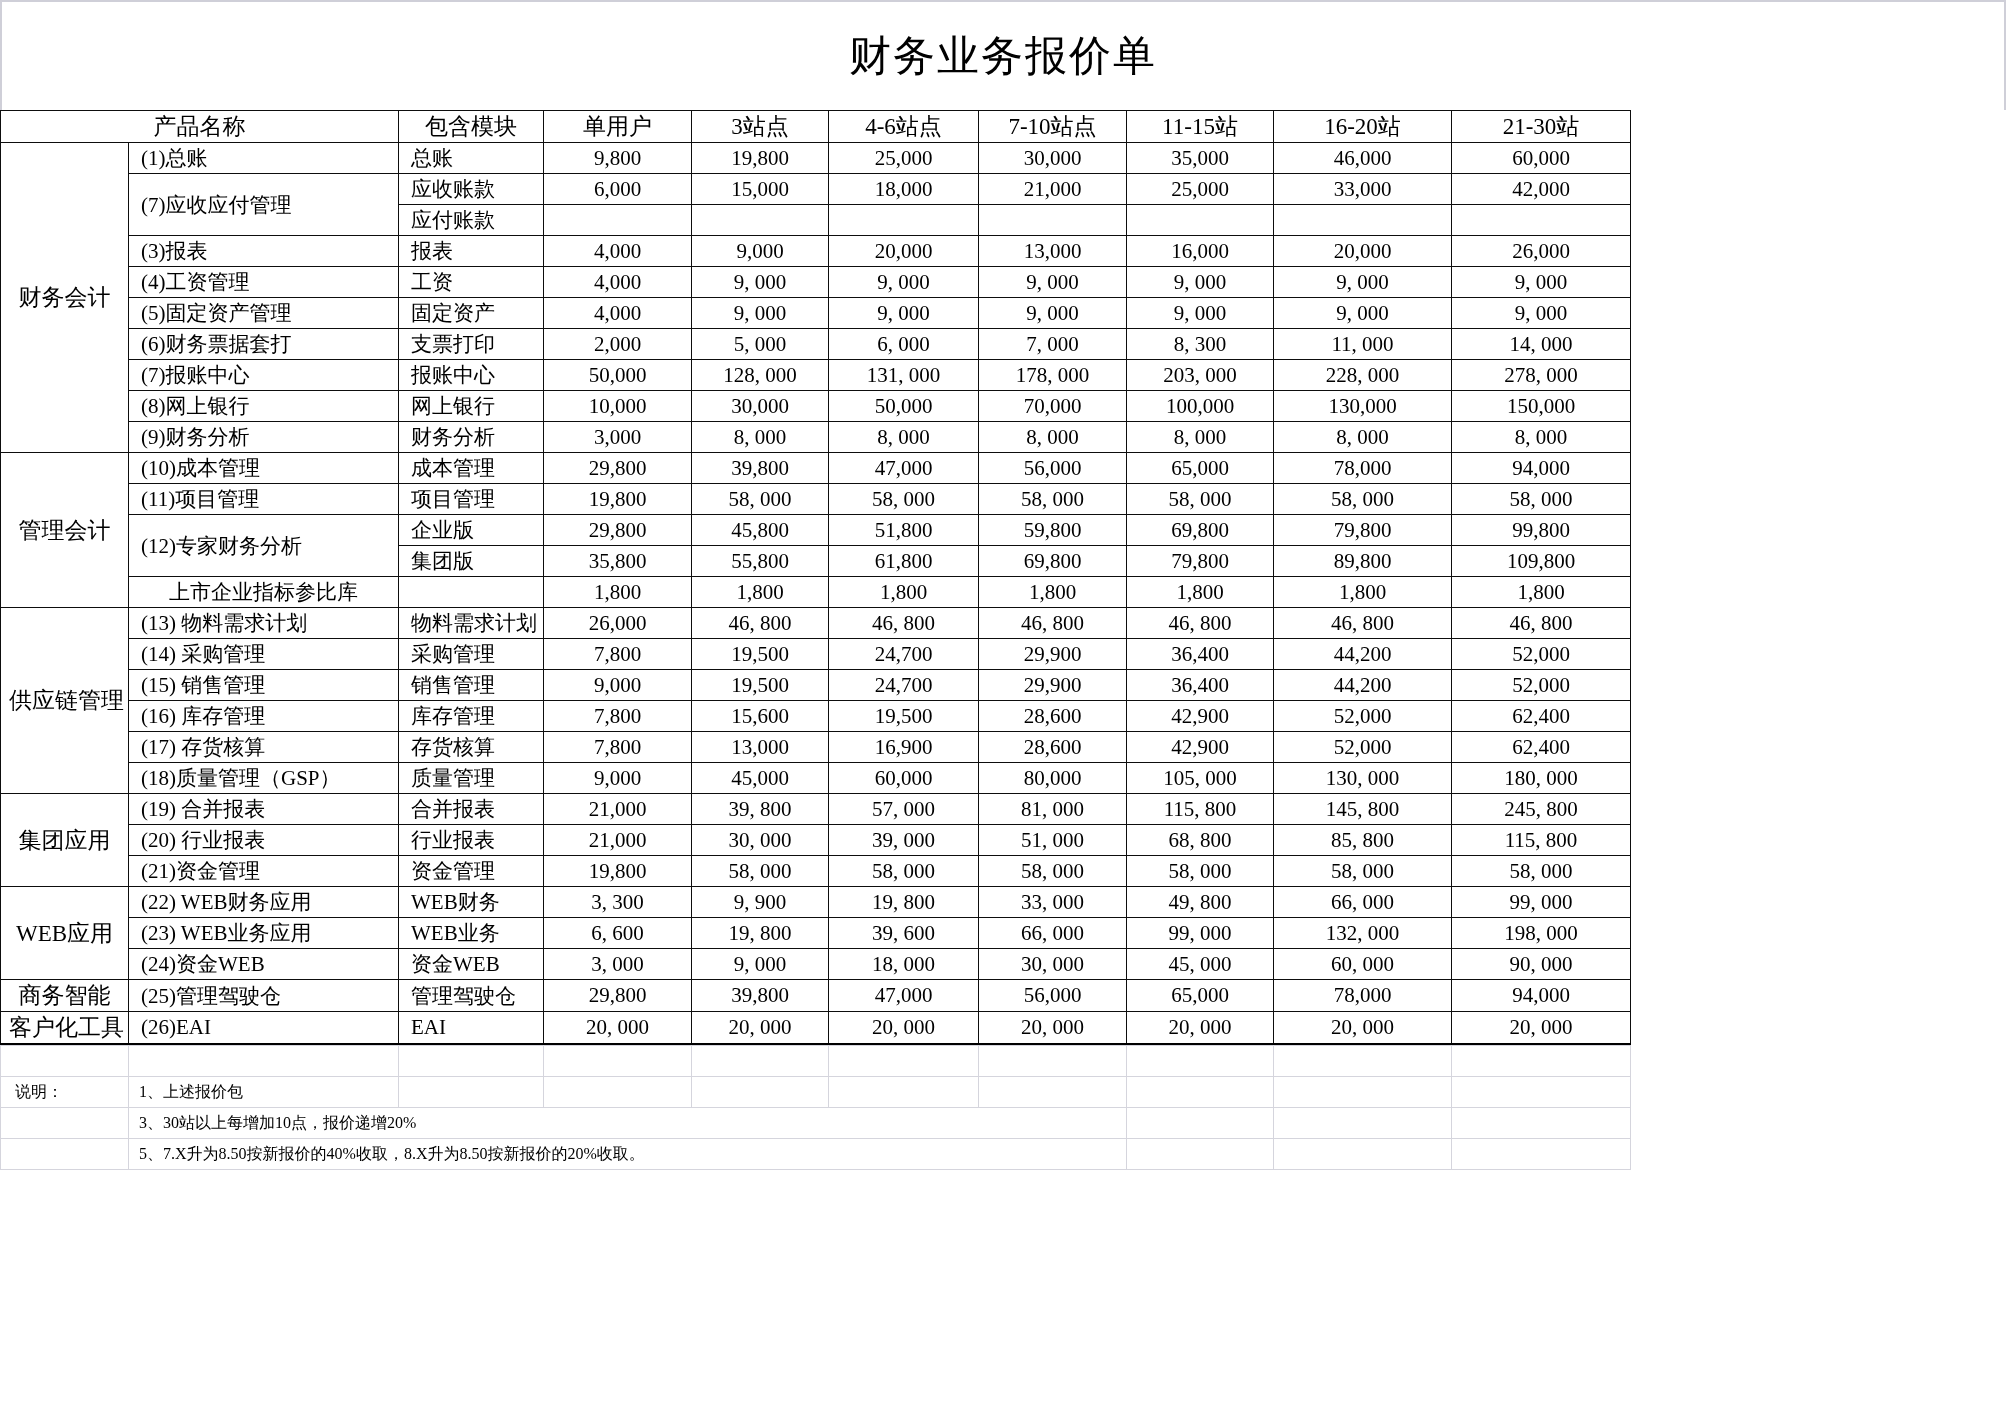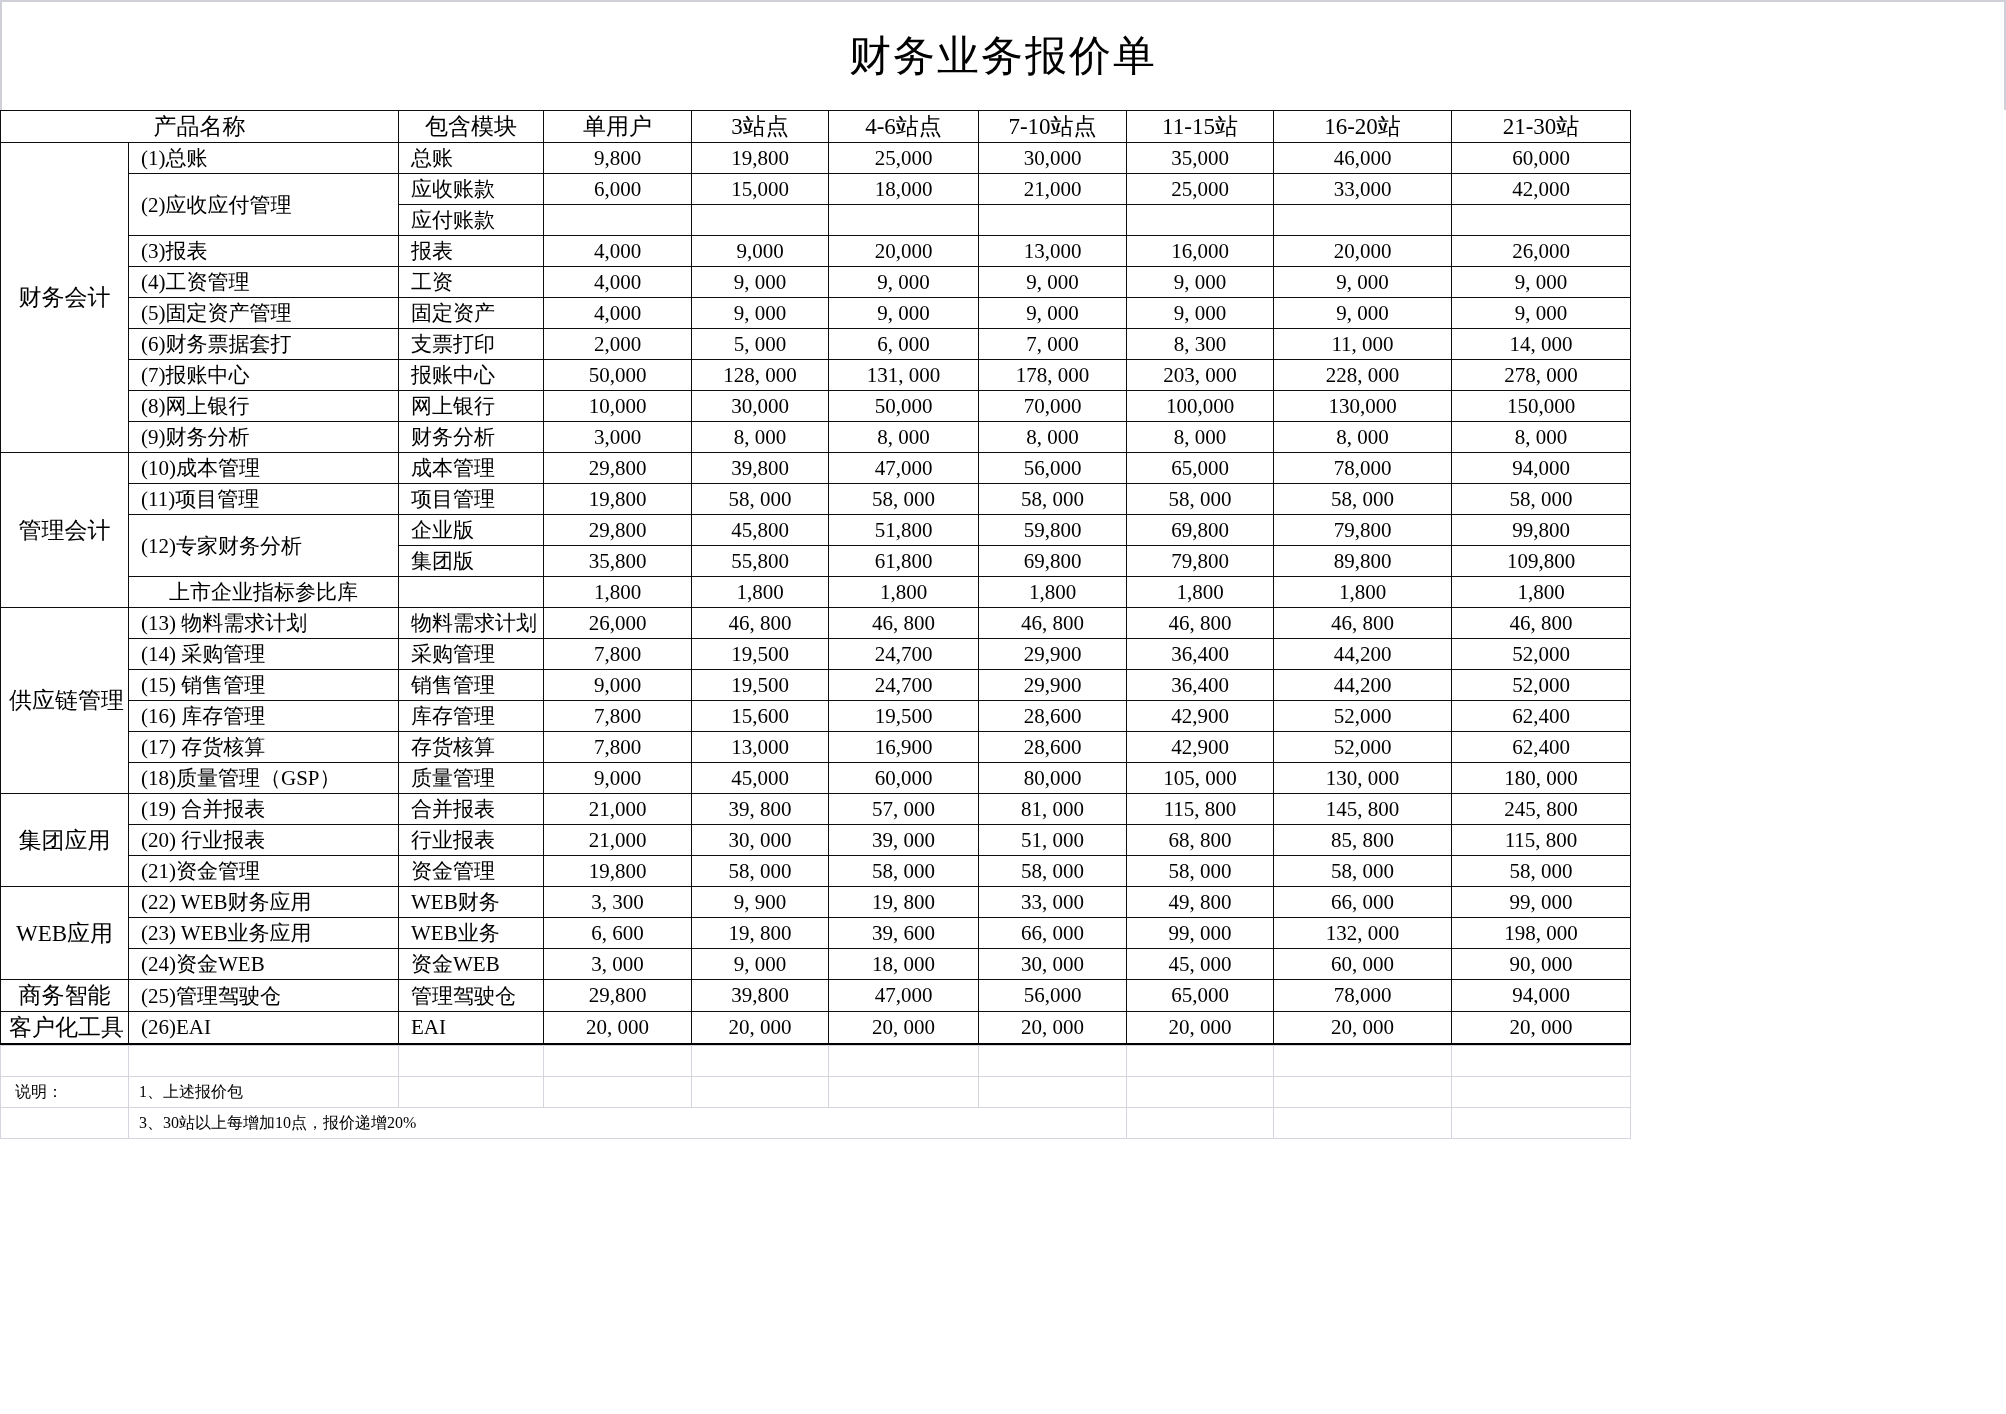--- a/index.html
+++ b/index.html
@@ -149,21 +149,21 @@
           <td class="num thick-top">9,800</td>
           <td class="num thick-top">19,800</td>
           <td class="num thick-top">25,000</td>
           <td class="num thick-top">30,000</td>
           <td class="num thick-top">35,000</td>
           <td class="num thick-top">46,000</td>
           <td class="num thick-top thick-right">60,000</td>
           <td style="border: none;"></td>
         </tr>
         <tr>
-          <td class="prod" rowspan="2">(2)应收应付管理</td>
+          <td class="prod" rowspan="2">(7)应收应付管理</td>
           <td class="mod">应收账款</td>
           <td class="num">6,000</td>
           <td class="num">15,000</td>
           <td class="num">18,000</td>
           <td class="num">21,000</td>
           <td class="num">25,000</td>
           <td class="num">33,000</td>
           <td class="num thick-right">42,000</td>
           <td style="border: none;"></td>
         </tr>
@@ -540,16 +540,24 @@
           <td class="blank" style="border: none;"></td>
         </tr>
         <tr>
           <td class="note-label"></td>
           <td class="note-text" colspan="6" style="border-right: none;">3、30站以上每增加10点，报价递增20%</td>
           <td class="blank"></td>
           <td class="blank"></td>
           <td class="blank"></td>
           <td class="blank" style="border: none;"></td>
         </tr>
+        <tr>
+          <td class="note-label"></td>
+          <td class="note-text" colspan="6" style="border-right: none;">5、7.X升为8.50按新报价的40%收取，8.X升为8.50按新报价的20%收取。</td>
+          <td class="blank"></td>
+          <td class="blank"></td>
+          <td class="blank"></td>
+          <td class="blank" style="border: none;"></td>
+        </tr>
       </tbody>
   </table>
 
 </div>
 
 </body></html>

